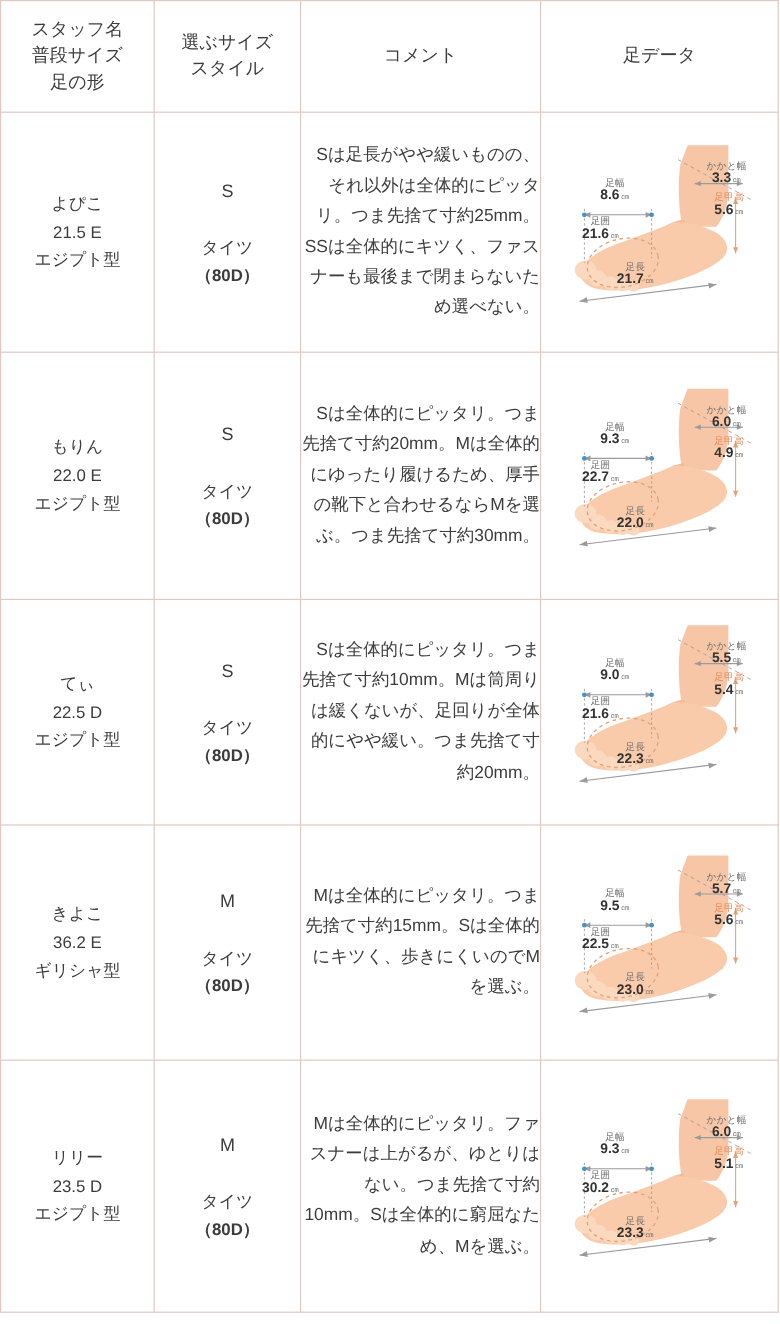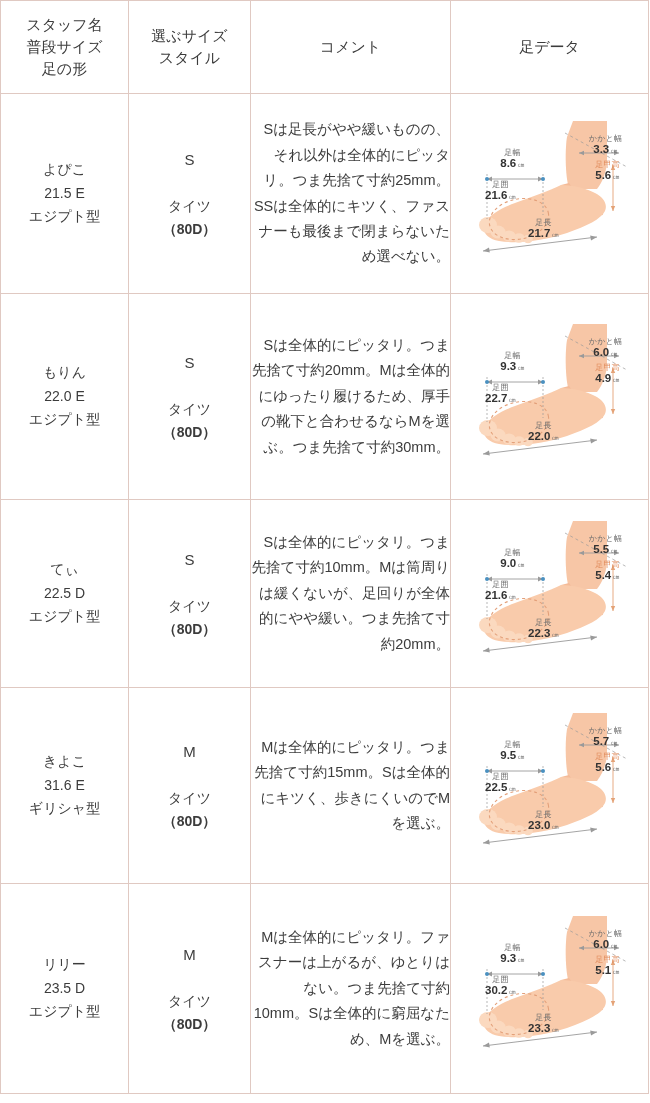--- a/index.html
+++ b/index.html
@@ -108,21 +108,21 @@
     font-size: 7.5px;
     color: #666;
     margin-left: 1px;
   }
   .lbl.orange .t { color: #e08a5a; }
   .lbl.orange .v { color: #333; }
 
   
   .p-haba   { left: 28px;  top: 30px;  width: 56px; }
   .p-shuui  { left: 16px;  top: 62px;  width: 56px; }
-  .p-chou   { left: 54px;  top: 100px; width: 66px; }
+  .p-chou   { left: 40px;  top: 100px; width: 66px; }
   .p-kakato { left: 118px; top: 16px;  width: 62px; }
   .p-kou    { left: 122px; top: 42px;  width: 58px; }
 </style>
 </head>
 <body>
 
 <table class="staff-table">
   <colgroup>
     <col class="c-name">
       <col class="c-size">
@@ -394,21 +394,21 @@
           <span class="v"><b class="vv">5.4</b><span class="u uu">㎝</span></span>
         </span>
       </div>
     </td>
   </tr>
 
   <tr style="height: 196px;">
     <td class="cell-name">
       <span class="nm-lines">
         <span class="nm0">きよこ</span>
-        <span class="nm1">31.6 E</span>
+        <span class="nm1">36.2 E</span>
         <span class="nm2">ギリシャ型</span>
       </span>
     </td>
     <td class="cell-size">
       <span class="sz-main">M</span>
       <span class="sz-sub">タイツ</span>
       <span class="sz-sub2">（80D）</span>
     </td>
     <td class="cell-comment">Mは全体的にピッタリ。つま先捨て寸約15mm。Sは全体的にキツく、歩きにくいのでMを選ぶ。</td>
     <td class="cell-foot">

